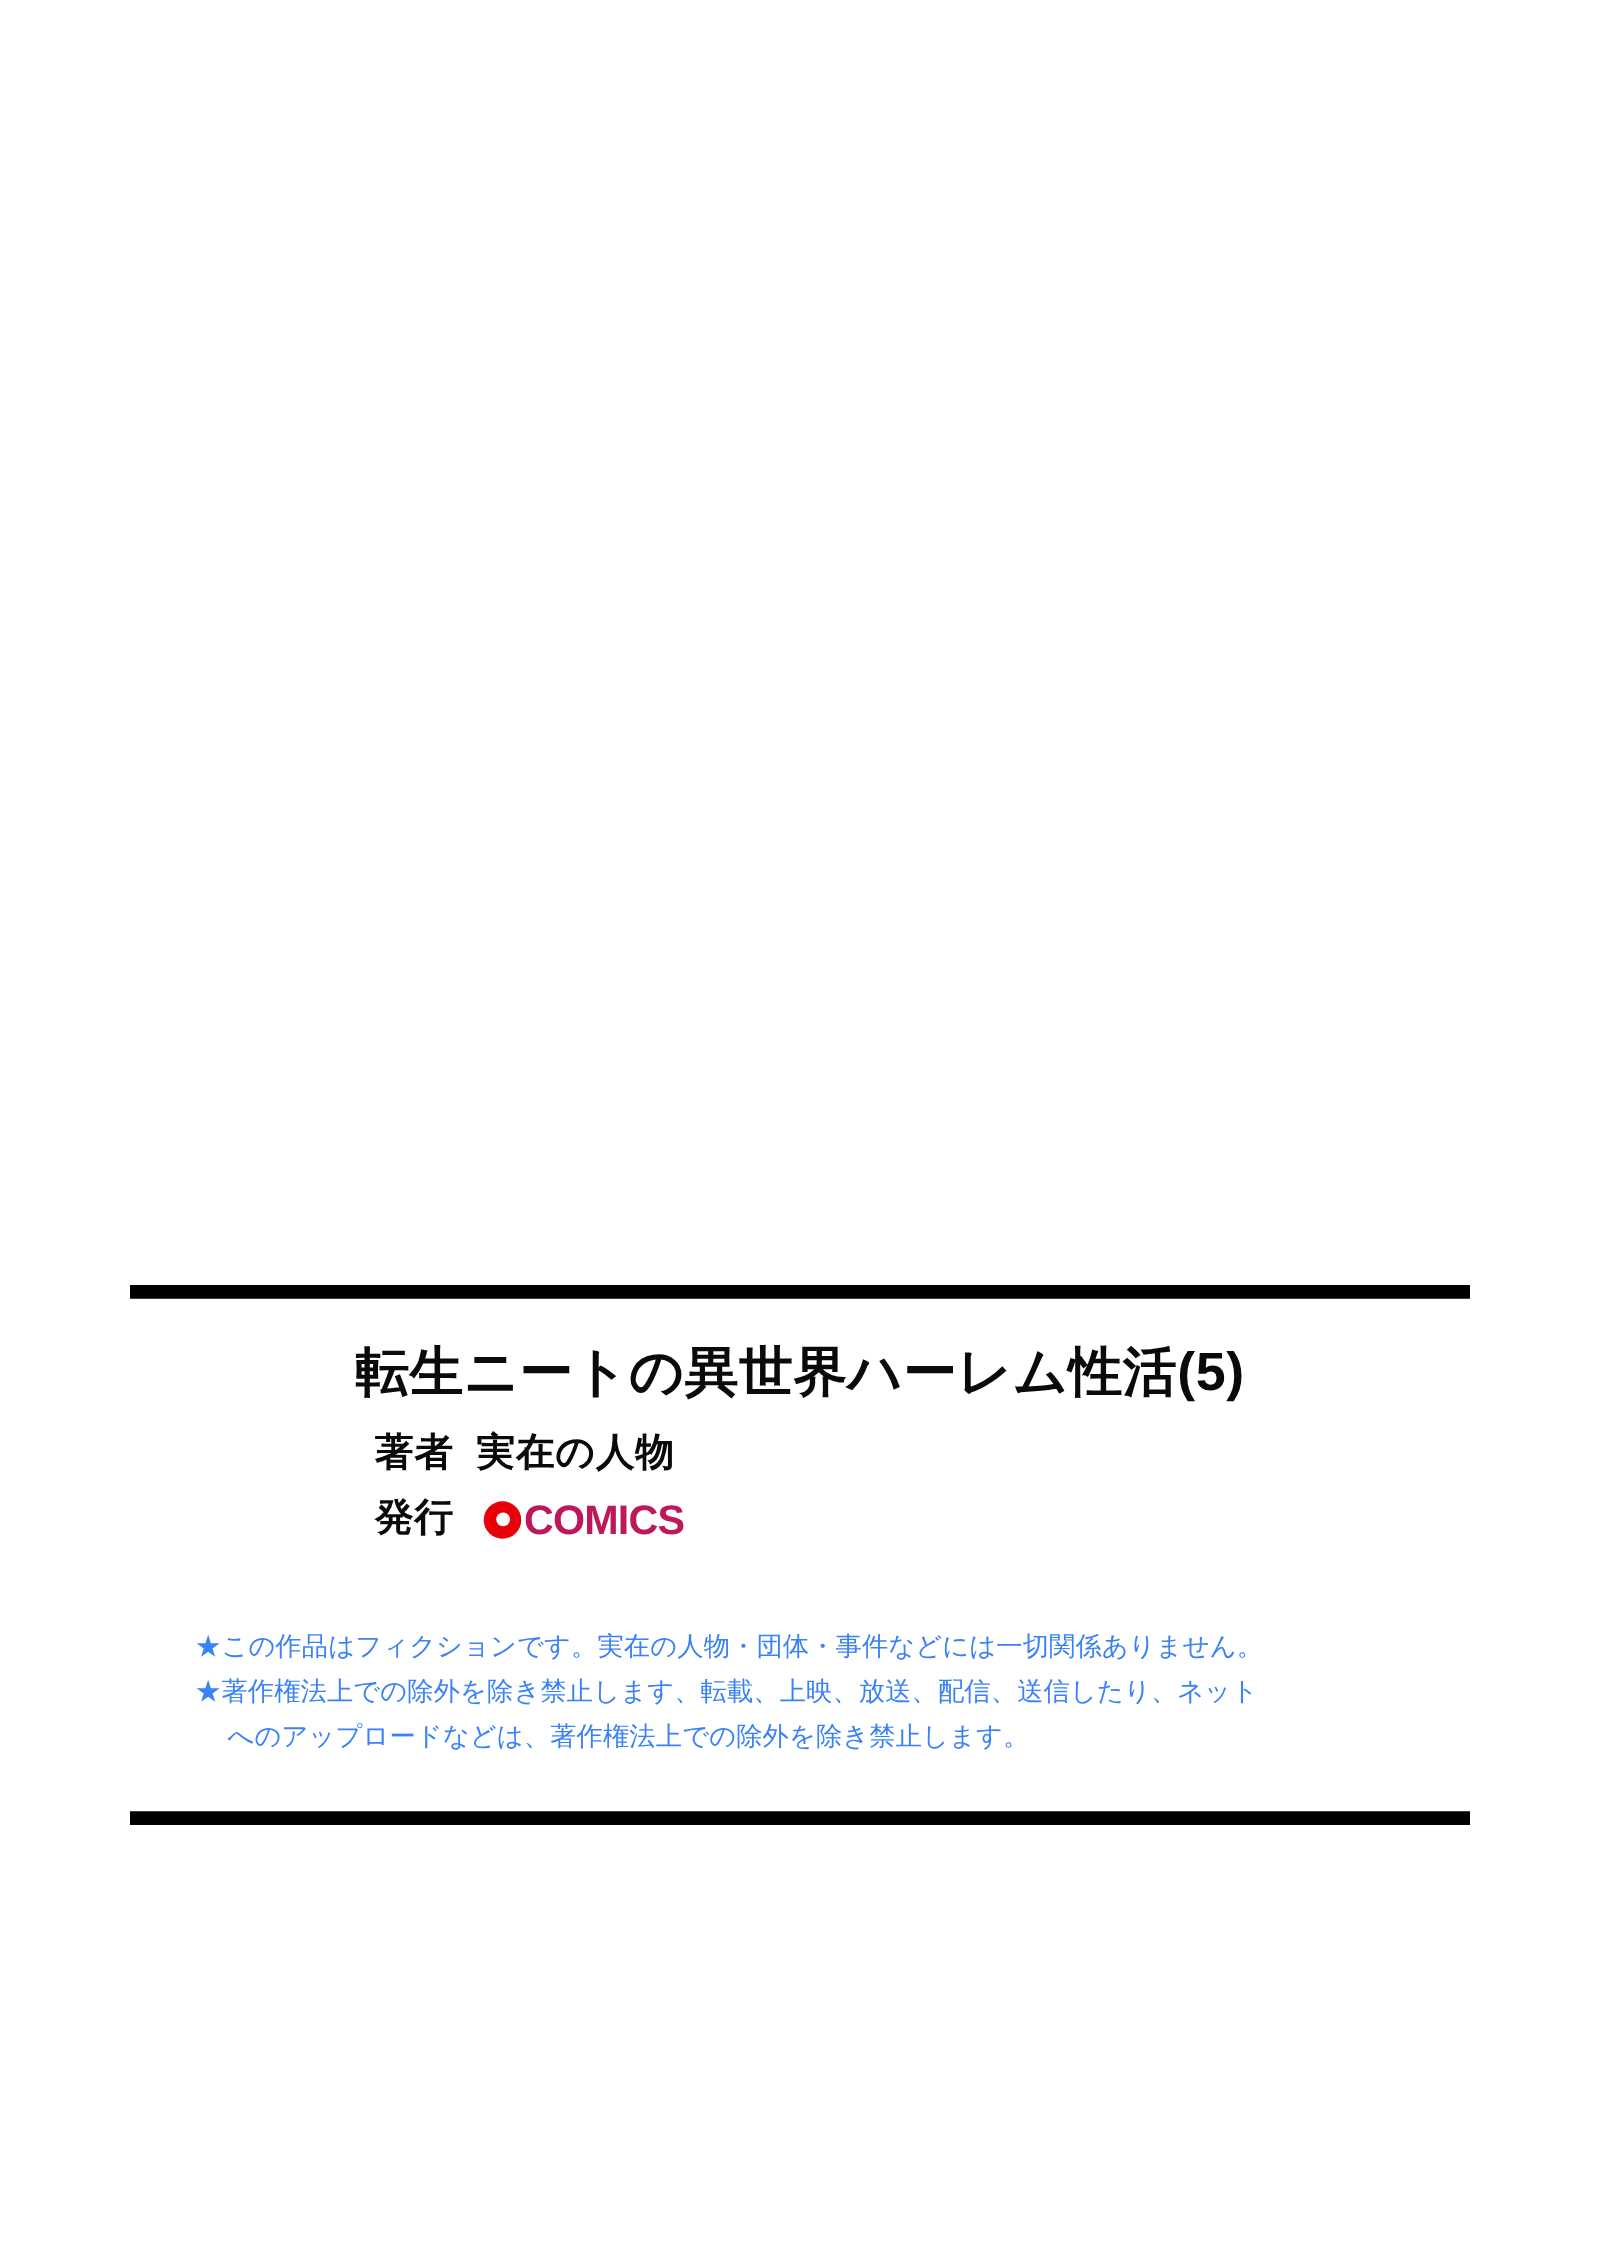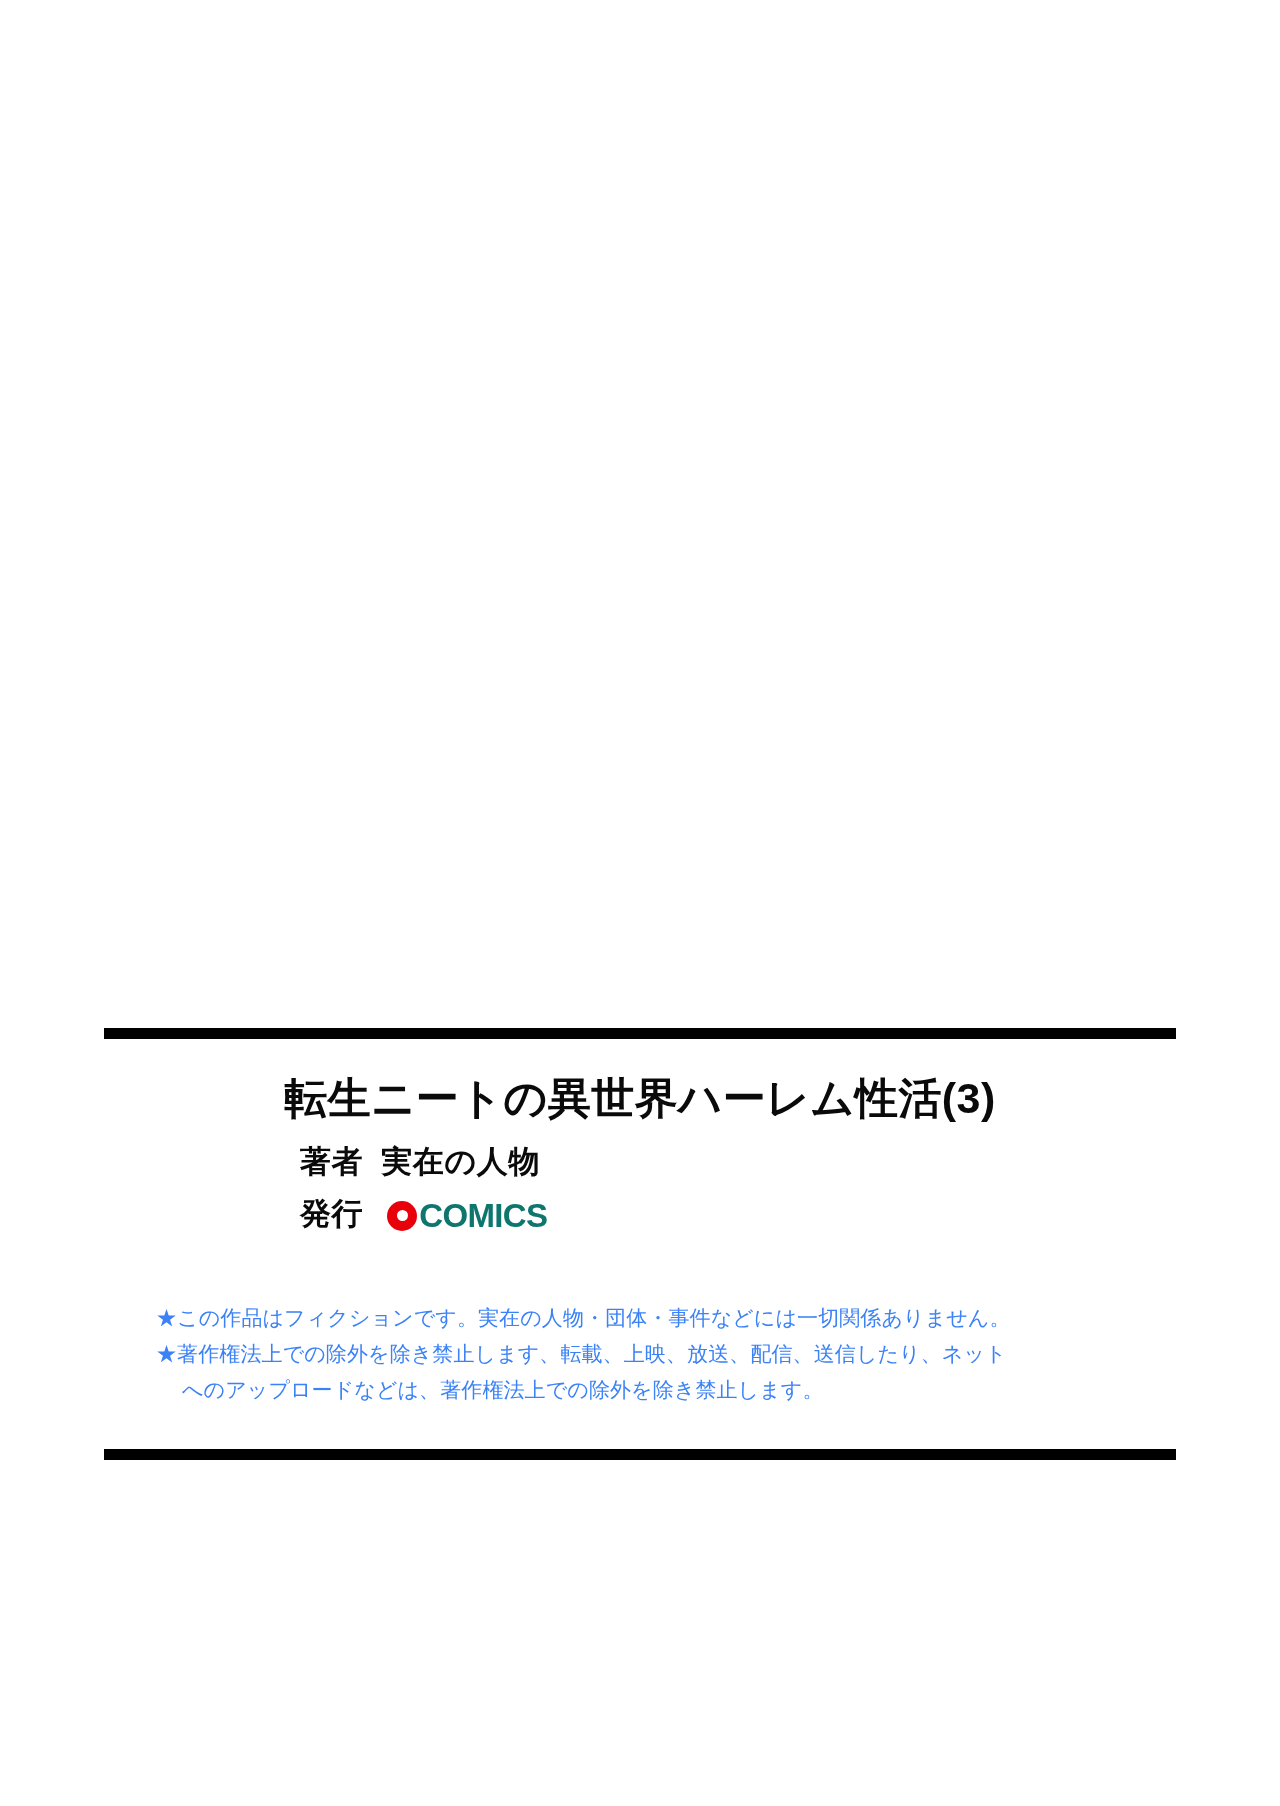--- a/index.html
+++ b/index.html
@@ -105,21 +105,21 @@
     height: 11px;
     margin-left: -5.5px;
     margin-top: -5.5px;
     background: #ffffff;
     border-radius: 50%;
   }
   .comics-word {
     font-size: 33px;
     font-weight: bold;
     letter-spacing: -0.02em;
-    color: #0f766e;
+    color: #be185d;
     font-family: "Liberation Sans", sans-serif;
   }
 
   .notices {
     margin-top: 60px;
     padding-left: 52px;
     padding-right: 40px;
     padding-bottom: 42px;
   }
   .notice {
@@ -138,21 +138,21 @@
 </head>
 <body>
 
 <div class="page">
 
   <div class="colophon">
 
     <div class="rule rule-top"></div>
 
     <div class="title-row">
-      <span class="work-title">転生ニートの異世界ハーレム性活(3)</span>
+      <span class="work-title">転生ニートの異世界ハーレム性活(5)</span>
     </div>
 
     <div class="credits">
 
       <div class="credit-line">
         <span class="credit-label">著者</span>
         <span class="credit-value">実在の人物</span>
       </div>
 
       <div class="credit-line">

